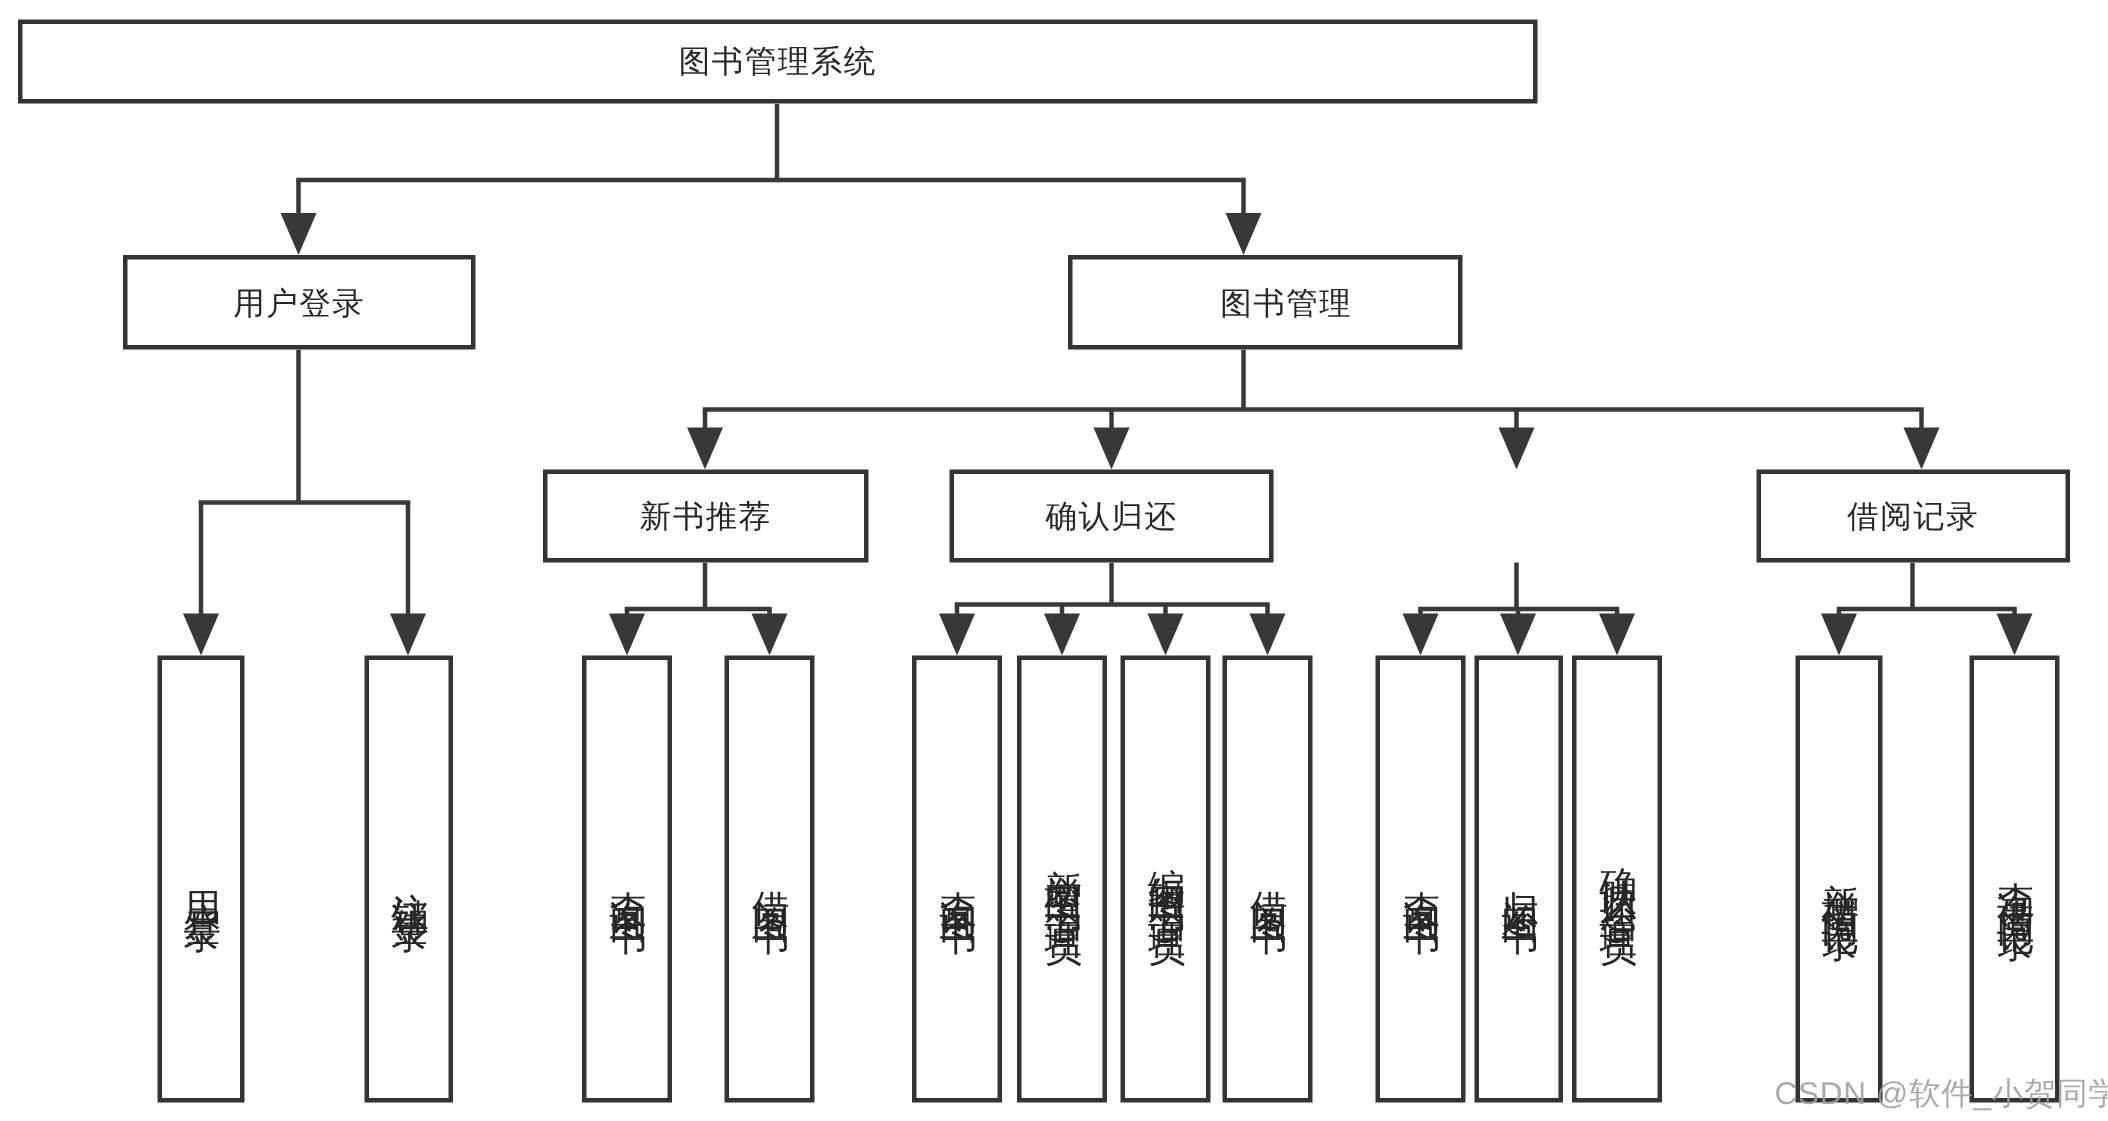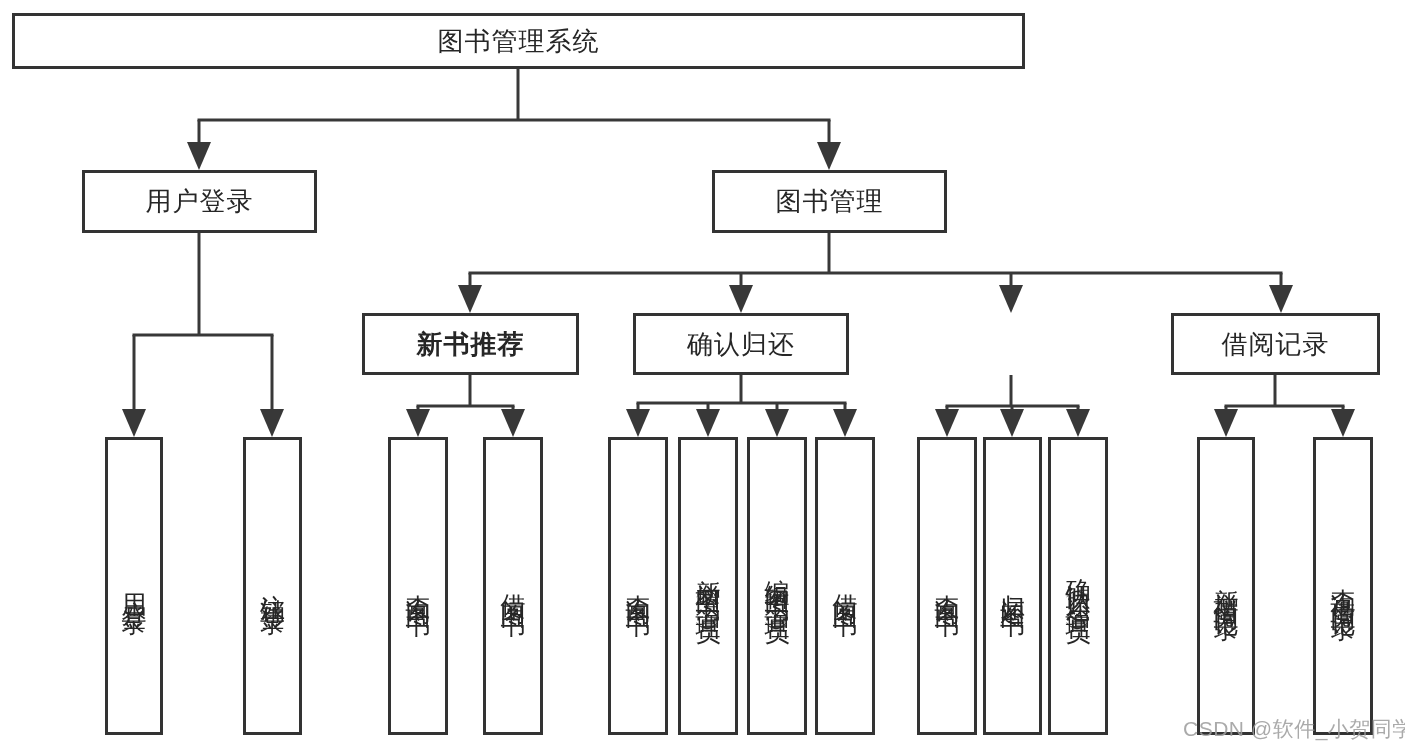--- a/index.html
+++ b/index.html
@@ -11,21 +11,21 @@
     background:#ffffff;
     overflow:hidden;
   }
   #wires{position:absolute;left:0;top:0;width:1405px;height:747px;}
   .node{
     position:absolute;
     background:#ffffff;
     border:3px solid #333333;
     display:flex;align-items:center;justify-content:center;
     color:#262626;
-    font-size:26px;
+    font-size:21px;
     letter-spacing:1px;
     box-sizing:content-box;
     z-index:2;
   }
   .leaf{
     position:absolute;
     top:437px;height:292px;
     background:#ffffff;
     border:3px solid #333333;
     writing-mode:vertical-rl;
@@ -115,23 +115,23 @@
       <polygon points="1000,409 1024,409 1012,437"></polygon>
       <polygon points="1066,409 1090,409 1078,437"></polygon>
       <polygon points="1214,409 1238,409 1226,437"></polygon>
       <polygon points="1331,409 1355,409 1343,437"></polygon>
     </g>
   </svg>
 
   <div class="node" style="left:12px;top:13px;width:1007px;height:50px;">图书管理系统</div>
 
   <div class="node" style="left:82px;top:170px;width:229px;height:57px;">用户登录</div>
-  <div class="node" style="left:712px;top:170px;width:229px;height:57px;">图书管理</div>
+  <div class="node" style="left:712px;top:170px;width:229px;height:57px;padding-left:28px;">图书管理</div>
 
-  <div class="node" style="left:362px;top:313px;width:211px;height:56px;font-weight:bold;">新书推荐</div>
+  <div class="node" style="left:362px;top:313px;width:211px;height:56px;">新书推荐</div>
   <div class="node" style="left:633px;top:313px;width:210px;height:56px;">确认归还</div>
   <div class="node" style="left:1171px;top:313px;width:203px;height:56px;font-family:Liberation Mono, monospace;">借阅记录</div>
 
   <div class="leaf" style="left:105px;width:52px;">用户登录</div>
   <div class="leaf" style="left:243px;width:53px;">注销登录</div>
 
   <div class="leaf" style="left:388px;width:54px;">查询图书</div>
   <div class="leaf" style="left:483px;width:54px;">借阅图书</div>
 
   <div class="leaf" style="left:608px;width:54px;">查询图书</div>

